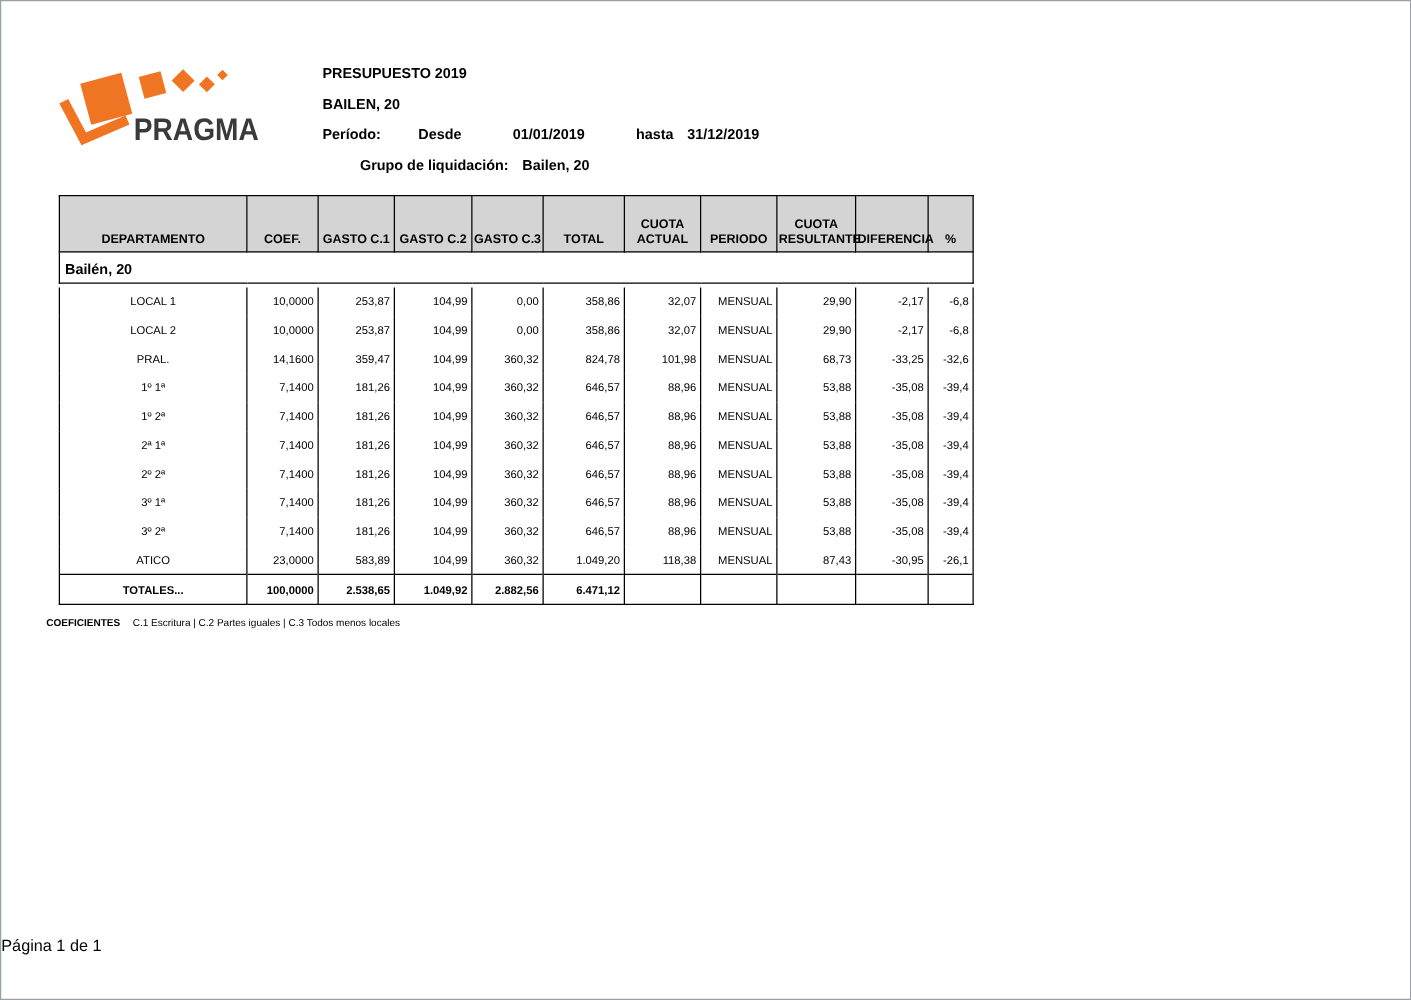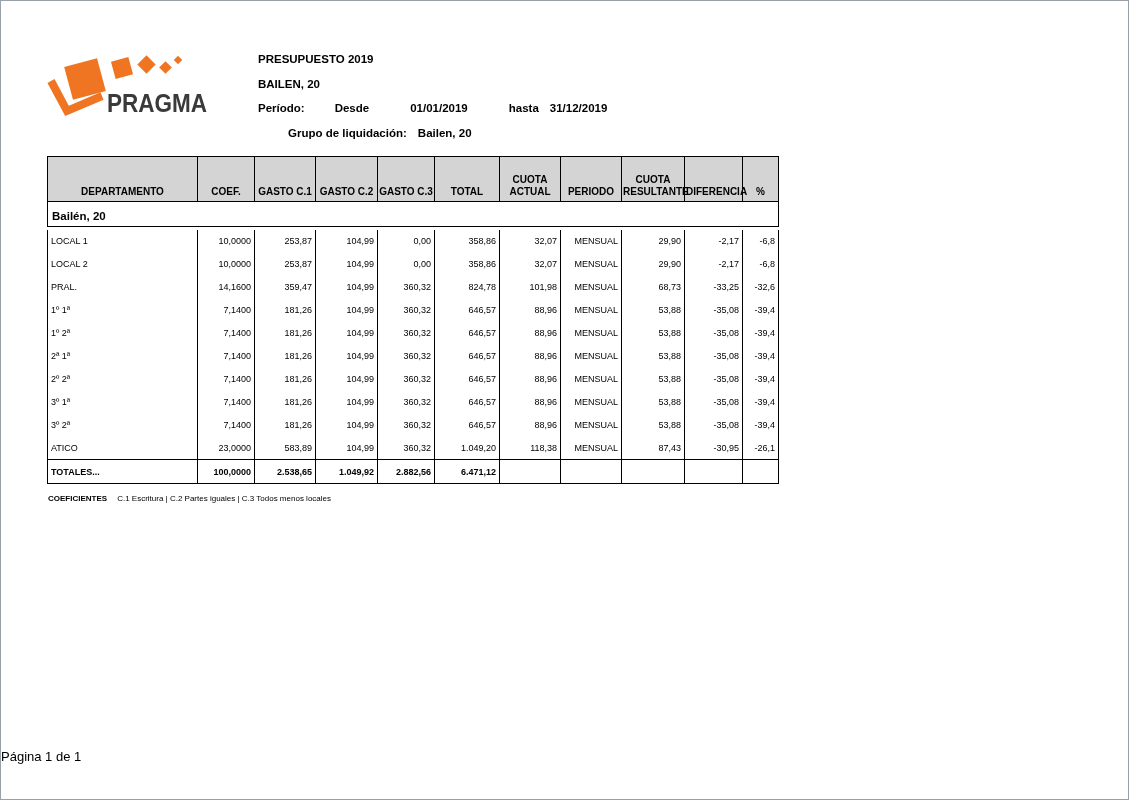--- a/index.html
+++ b/index.html
@@ -85,27 +85,27 @@
     overflow: hidden;
   }
   tr.totals-row td {
     border: 1px solid #000;
     font-weight: bold;
     height: 24px;
     vertical-align: middle;
     padding: 0 3px;
     white-space: nowrap;
   }
-  .cell-left  { text-align: left; }
+  .cell-left  { text-align: center; }
   .cell-right { text-align: right; }
 
   
   .footnote {
     position: absolute;
-    left: 47px; top: 493px;
+    left: 36px; top: 493px;
     font-size: 8px;
     white-space: nowrap;
   }
   .footnote .fn-label { font-weight: bold; margin-right: 10px; font-size: 8px; }
 
   
   .page-footer {
     position: absolute;
     left: 0; top: 748px;
     width: 997px;

